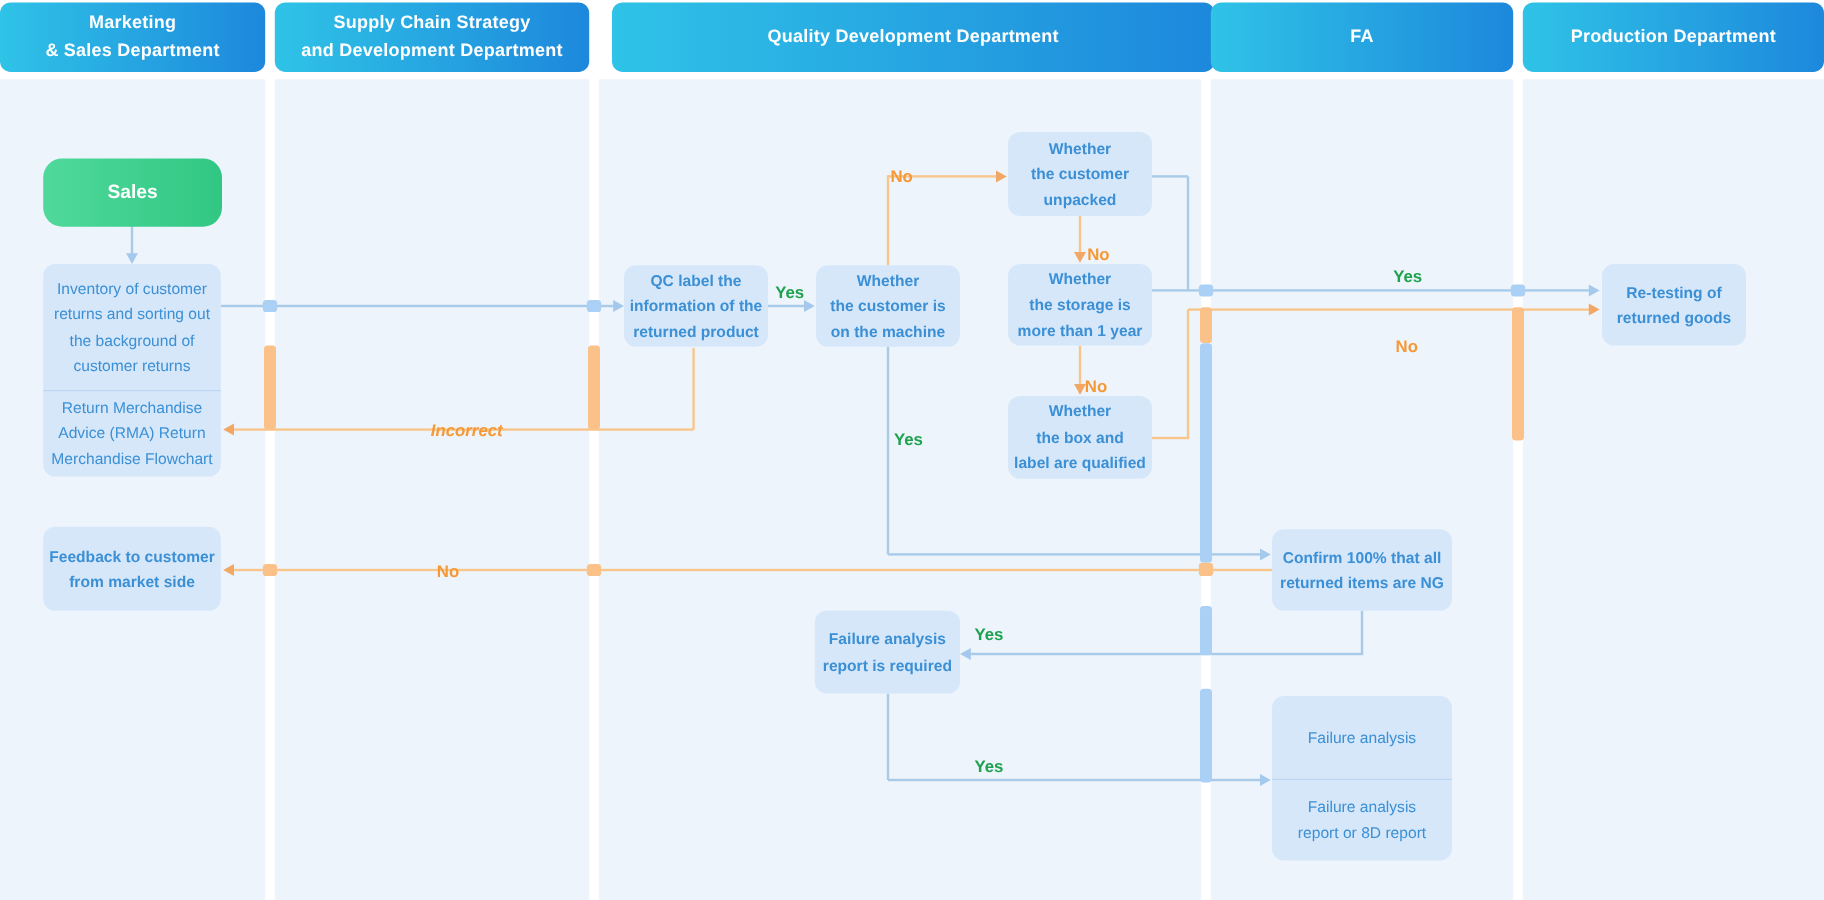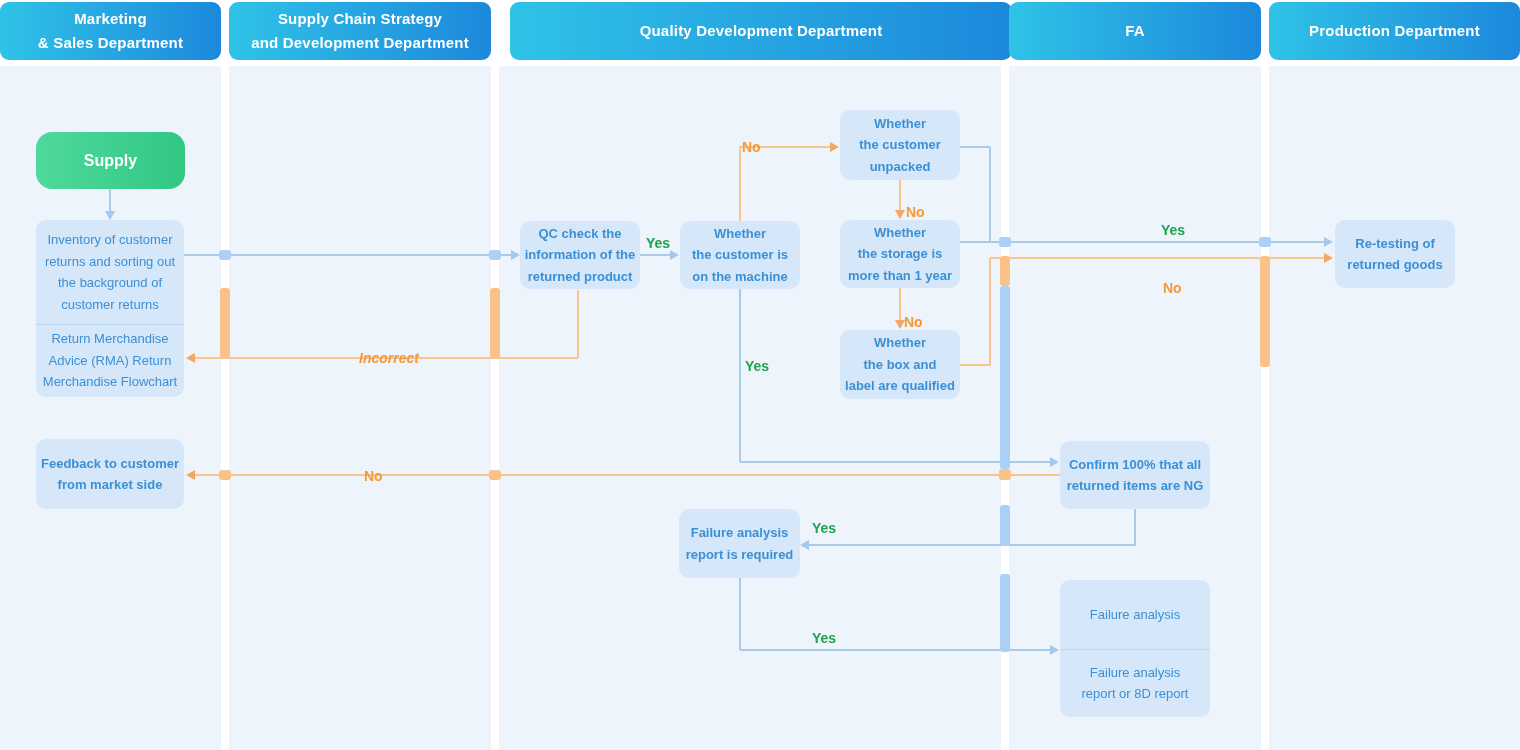--- a/index.html
+++ b/index.html
@@ -119,33 +119,33 @@
   <div class="ar ar-r-b" style="left:1324px; top:237px;"></div>
   <div class="ar ar-l-b" style="left:800px; top:540px;"></div>
   <div class="ar ar-r-b" style="left:1050px; top:645px;"></div>
   <div class="ar ar-r-o" style="left:830px; top:142px;"></div>
   <div class="ar ar-d-o" style="left:895px; top:210px;"></div>
   <div class="ar ar-d-o" style="left:895px; top:320px;"></div>
   <div class="ar ar-r-o" style="left:1324px; top:253px;"></div>
   <div class="ar ar-l-o" style="left:186px; top:353px;"></div>
   <div class="ar ar-l-o" style="left:186px; top:470px;"></div>
 
-  <div class="start-node" style="left:36px; top:132px; width:149px; height:57px;">Supply</div>
+  <div class="start-node" style="left:36px; top:132px; width:149px; height:57px;">Sales</div>
 
-  <div class="node-group" style="left:36px; top:220px; width:148px; height:177px;">
+  <div class="node-group" style="left:36px; top:220px; width:148px; height:177px;justify-content:center;">
     <div class="node-cell" style="height:104px;">Inventory of customer
 returns and sorting out
 the background of
 customer returns</div>
     <div class="node-cell" style="height:72px;">Return Merchandise
 Advice (RMA) Return
 Merchandise Flowchart</div>
   </div>
 
-  <div class="node" style="left:520px; top:221px; width:120px; height:68px;">QC check the
+  <div class="node" style="left:520px; top:221px; width:120px; height:68px;">QC label the
 information of the
 returned product</div>
   <div class="node" style="left:680px; top:221px; width:120px; height:68px;">Whether
 the customer is
 on the machine</div>
   <div class="node" style="left:840px; top:110px; width:120px; height:70px;">Whether
 the customer
 unpacked</div>
   <div class="node" style="left:840px; top:220px; width:120px; height:68px;">Whether
 the storage is

